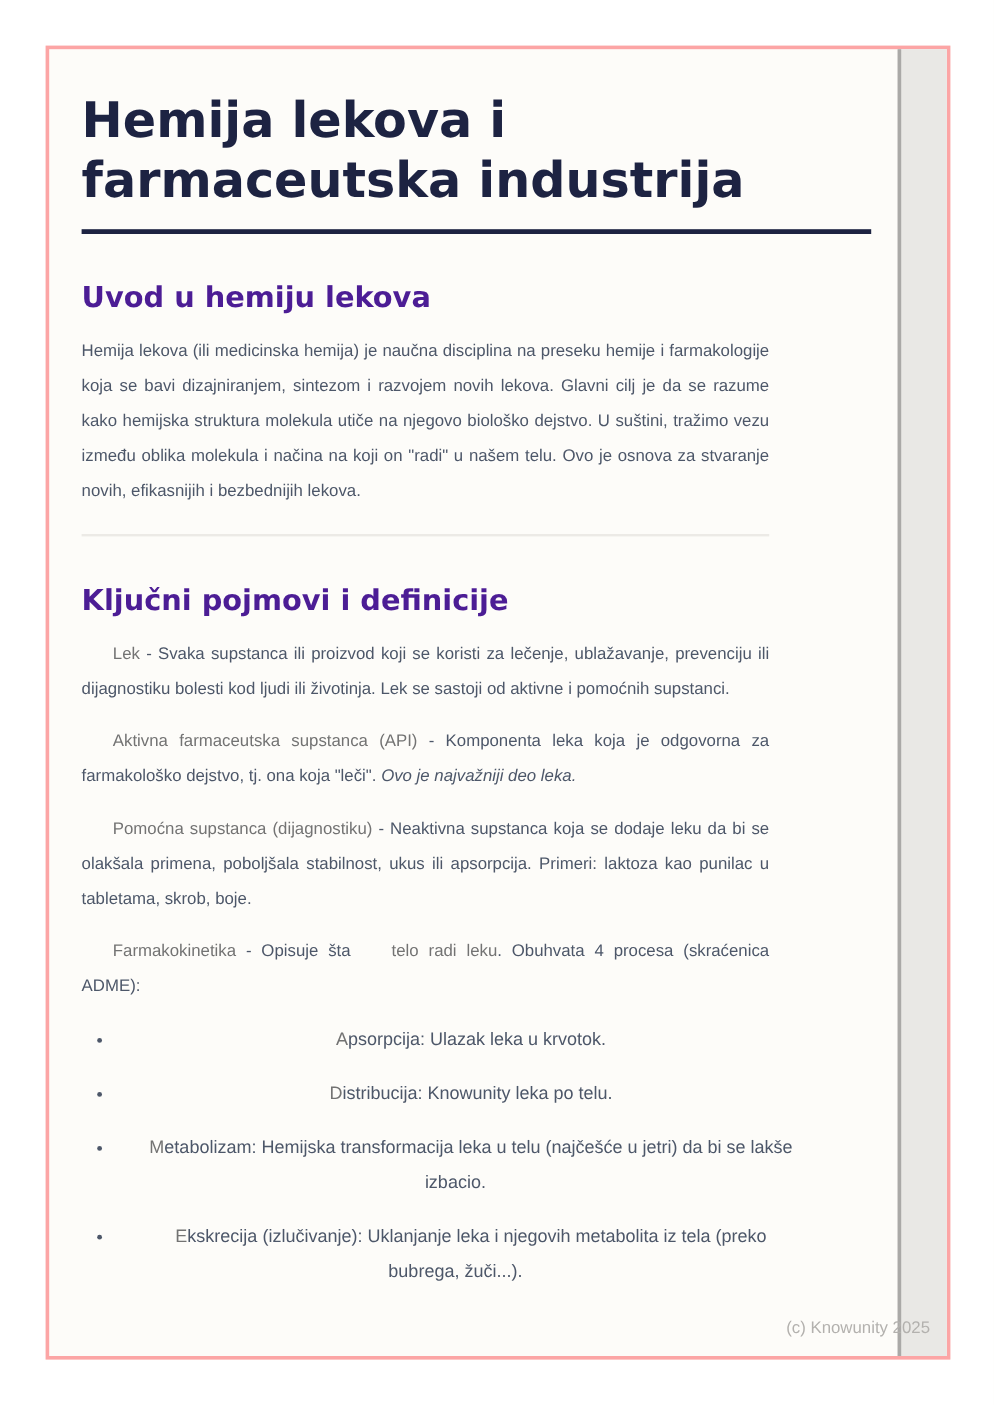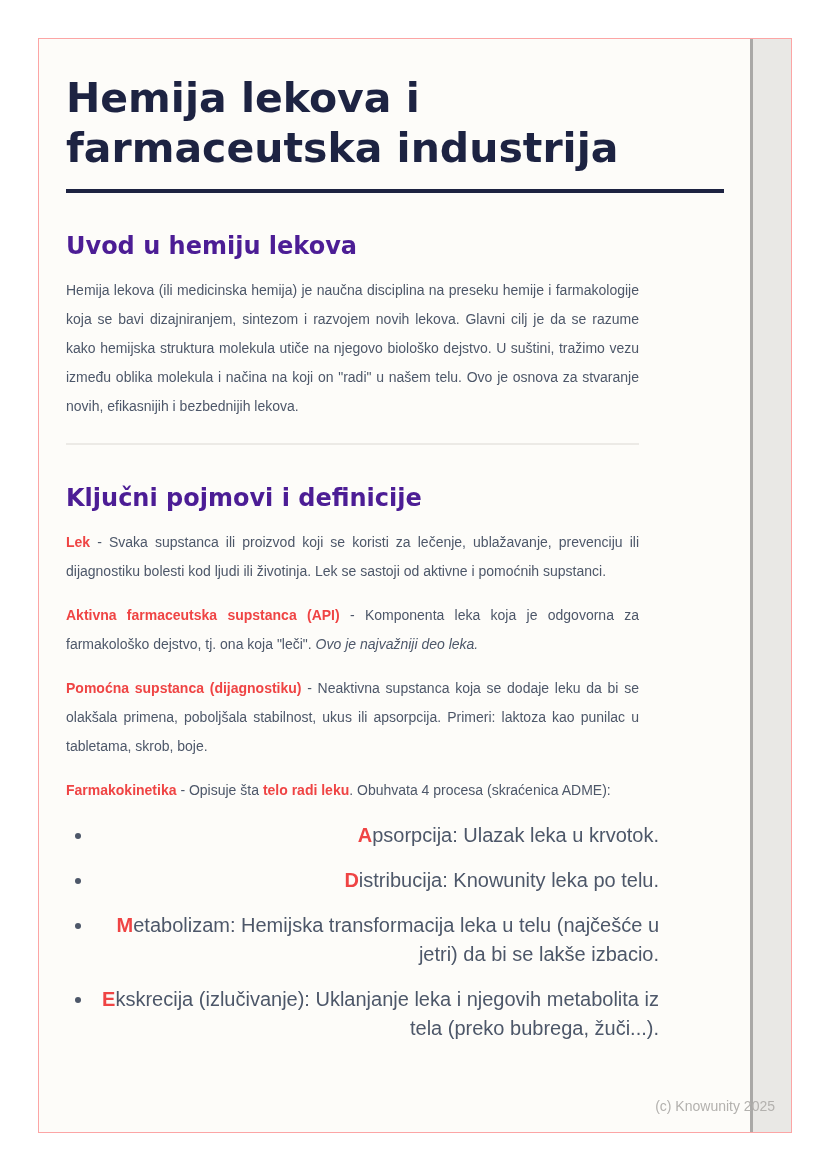--- a/index.html
+++ b/index.html
@@ -8,21 +8,21 @@
     background:#ffffff;
     position:relative;
     overflow:hidden;
     font-family:"Liberation Sans",sans-serif;
   }
   .paper{
     position:absolute;
     left:38px;top:38px;
     width:754px;height:1095px;
     background:#fdfcf9;
-    border:1px solid #fca5a5;
+    border:3px solid #fca5a5;
     box-sizing:border-box;
   }
   .edge-strip{
     position:absolute;
     top:0;right:0;
     width:41px;height:100%;
     background:#e9e8e5;
     border-left:3px solid #aaa9a7;
     box-sizing:border-box;
     z-index:1;
@@ -72,28 +72,28 @@
     margin:22px 0 0 0;
   }
   ul.bullet-list{
     width:573px;
     margin:16px 0 0 0;
     padding:0 0 0 20px;
     list-style:disc;
     color:#2e3650;
   }
   ul.bullet-list li{
-    font-size:20px;
+    font-size:15px;
     line-height:29px;
     color:#4d5769;
-    text-align:right;
+    text-align:center;
     margin:0 0 16px 8px;
     padding-left:2px;
   }
-  .b{font-weight:bold;color:#ef4444;}
+  .b{font-weight:normal;color:#737373;margin-left:26px;}
   .i{font-style:italic;}
   .footer-copyright{
     position:absolute;
     top:1098px;
     right:53px;
     font-size:14px;
     color:#b3b1ae;
     z-index:3;
   }
 </style>

